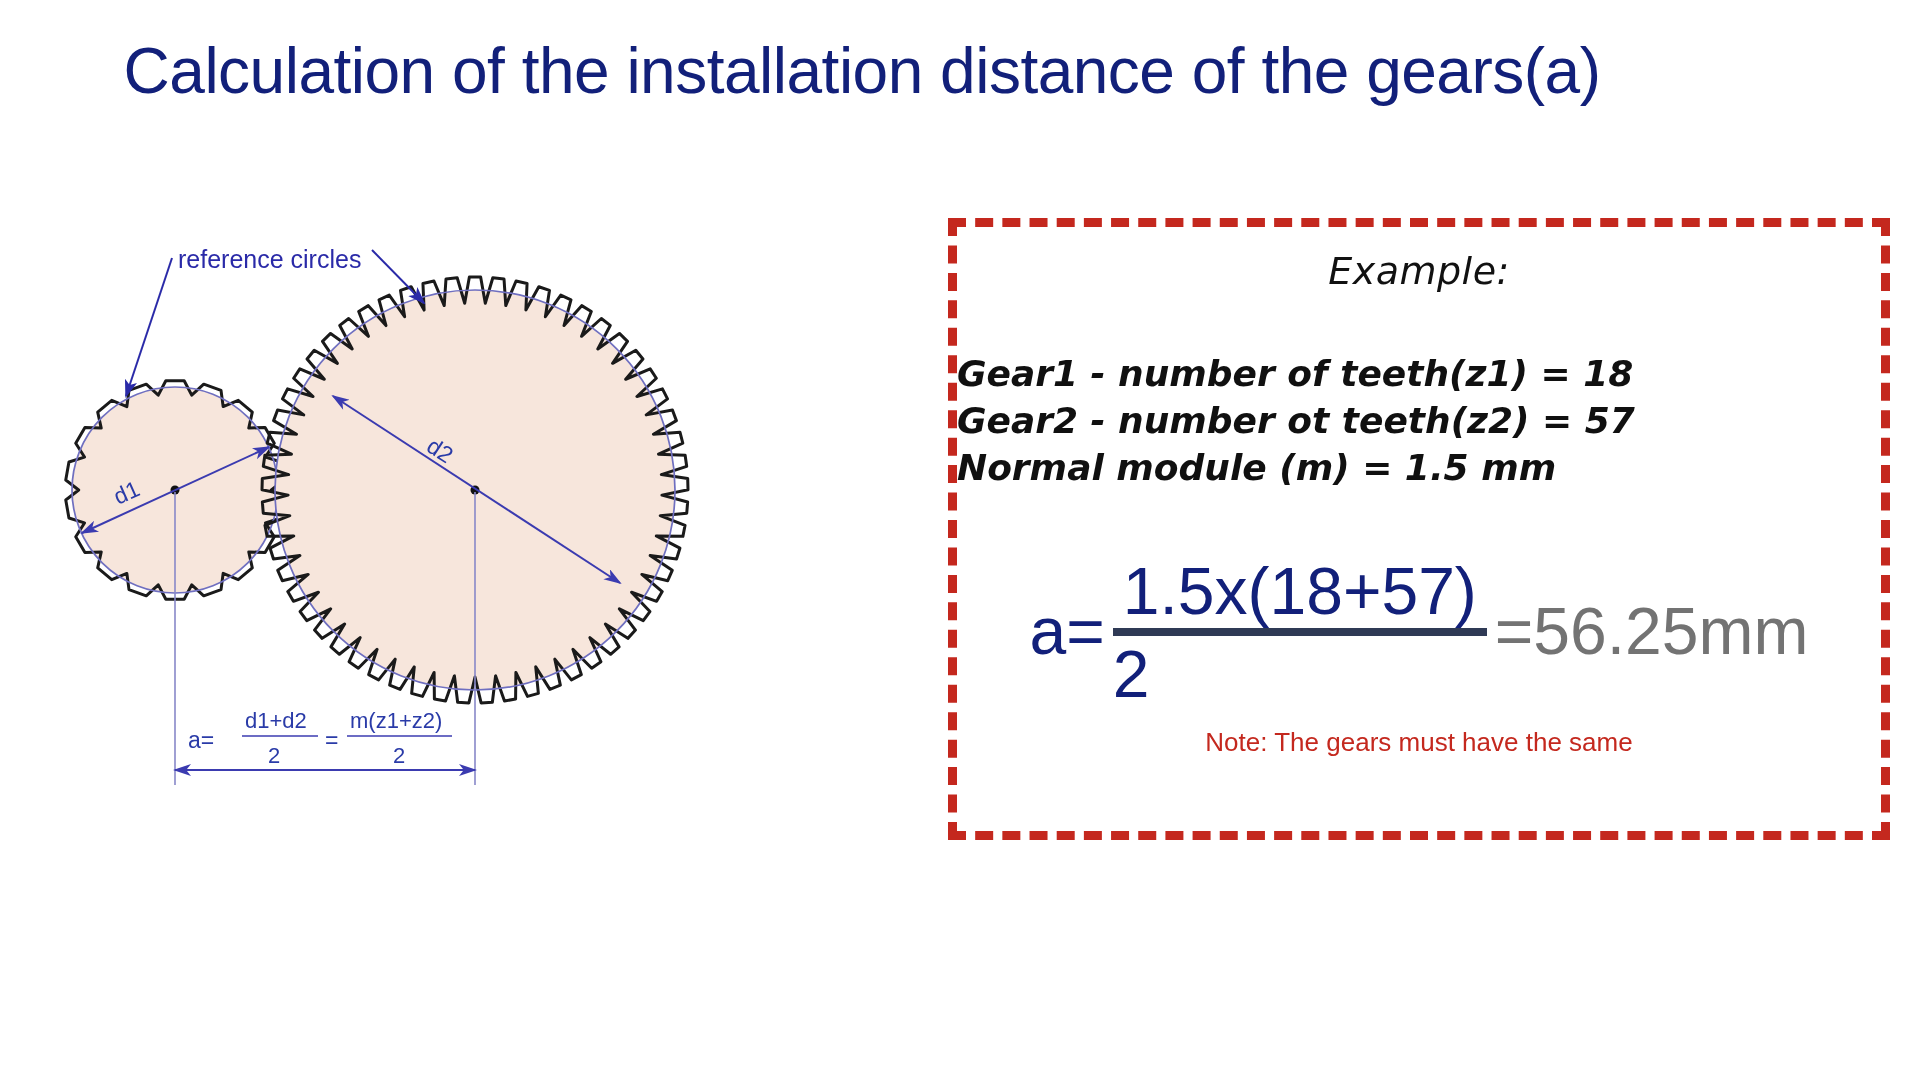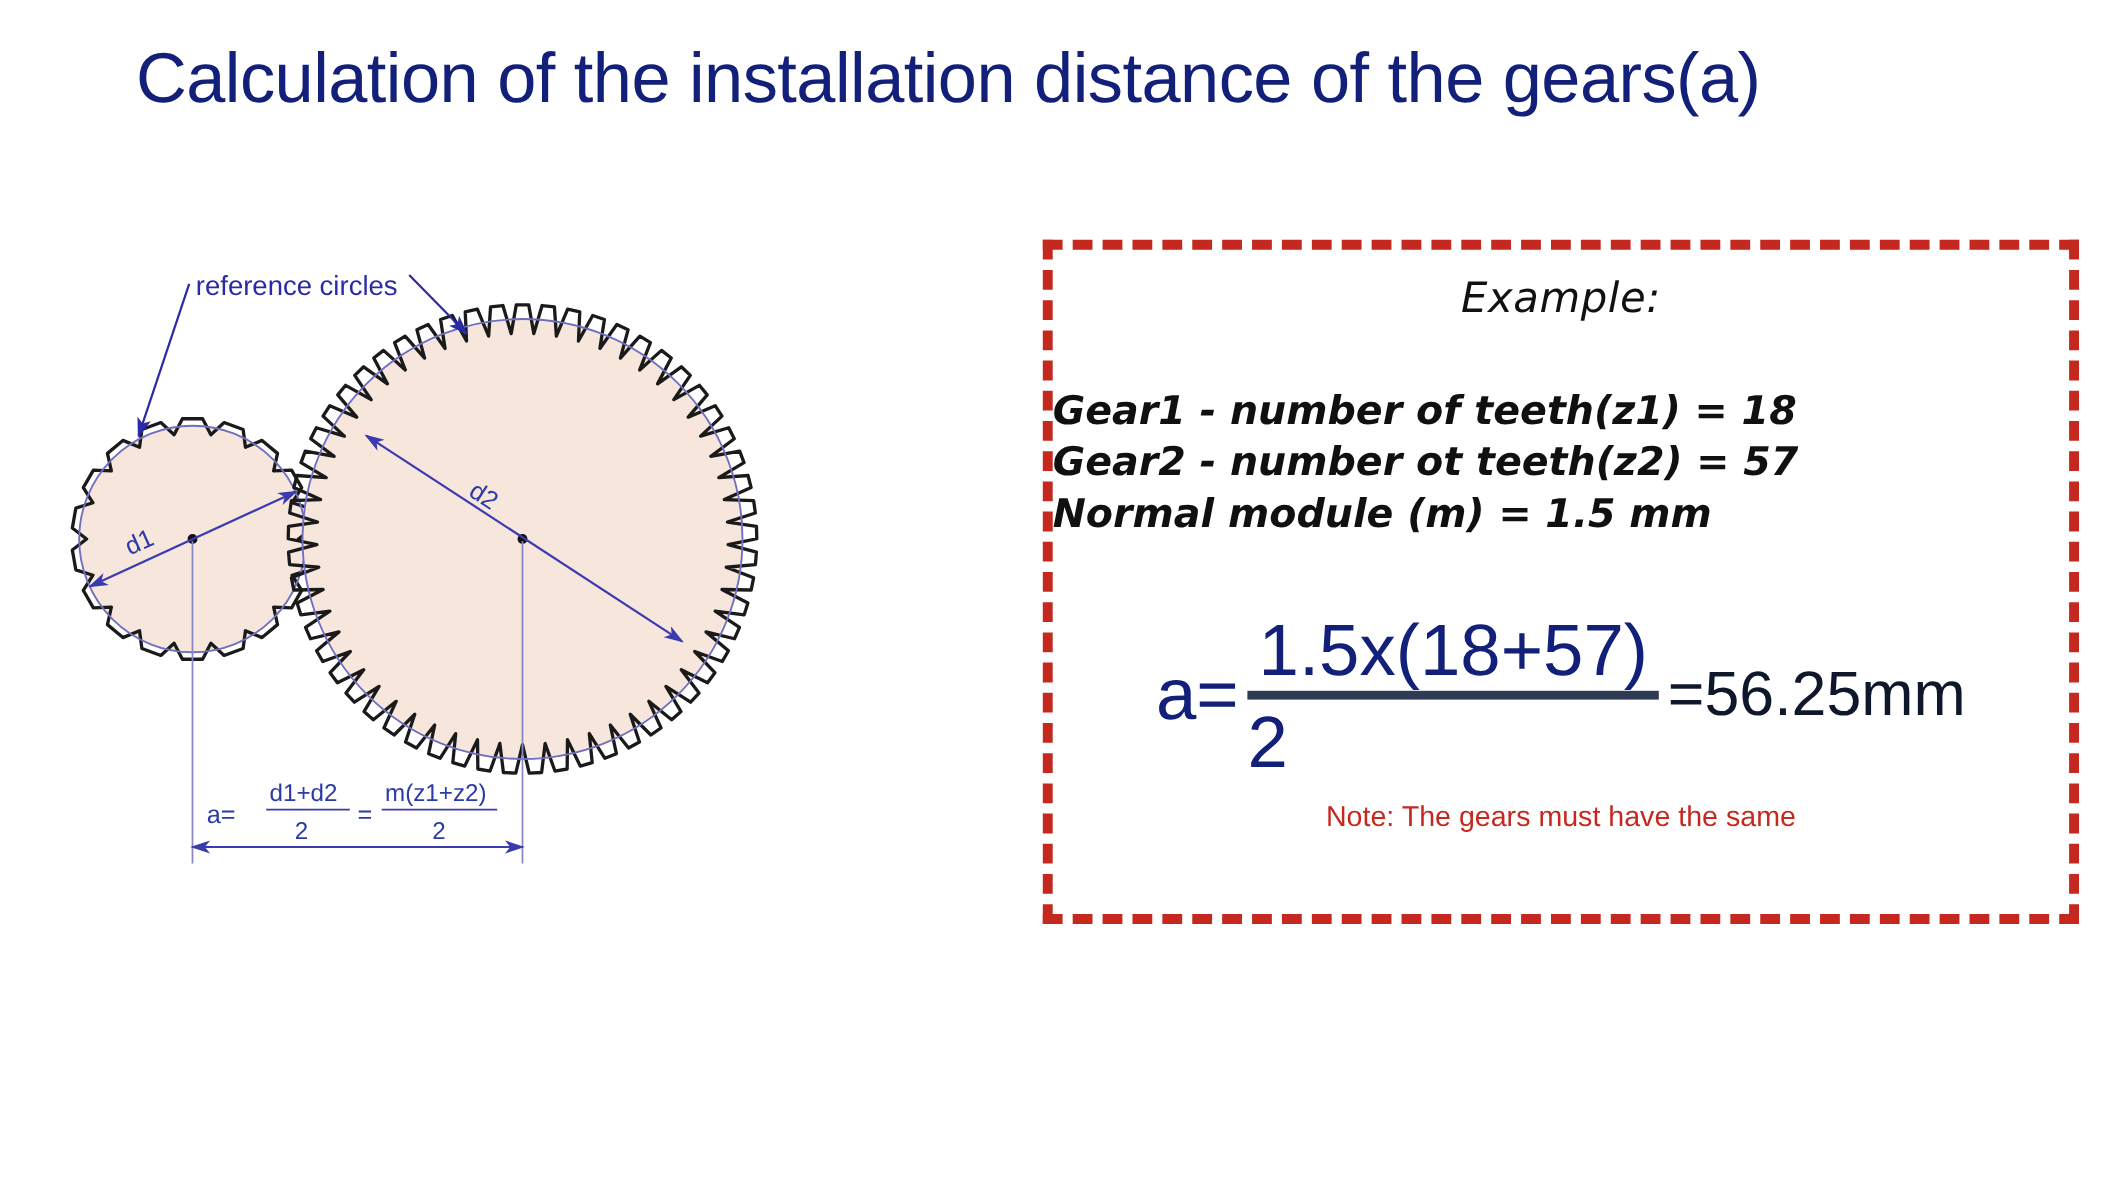--- a/index.html
+++ b/index.html
@@ -118,22 +118,22 @@
     height: 8px;
     background: #2f3a55;
     margin: 2px 0 4px 0;
   }
   #result-formula .denominator {
     font-size: 66px;
     color: #12207a;
     line-height: 1.05;
   }
   #result-formula .result-value {
-    font-size: 57px;
-    color: #0f172a;
+    font-size: 66px;
+    color: #737373;
     line-height: 1;
     padding-bottom: 4px;
   }
 
   
   #note-block {
     position: absolute;
     left: 0;
     top: 490px;
     width: 100%;

